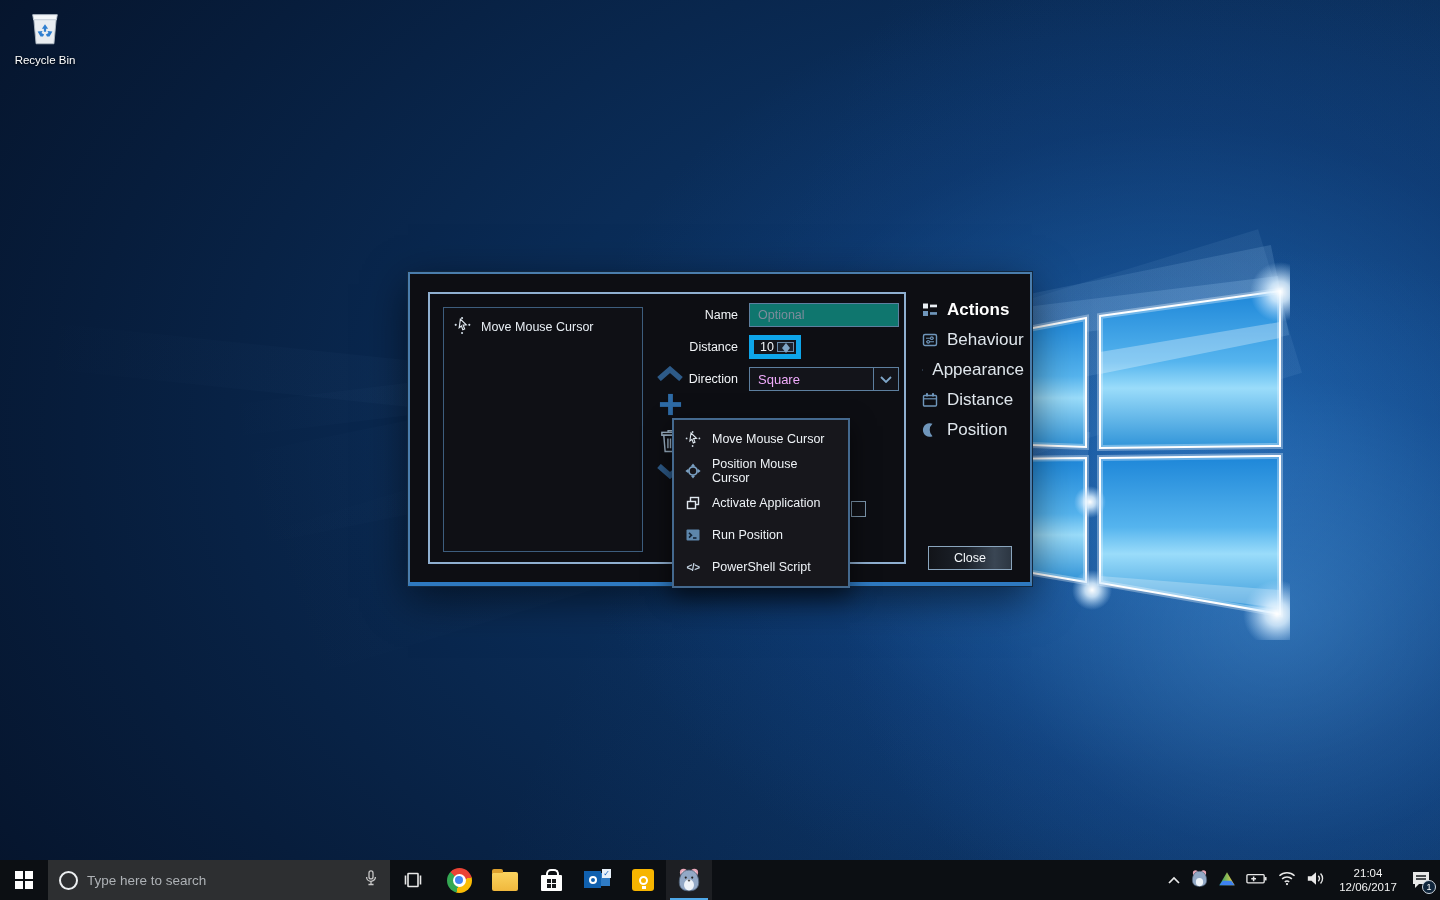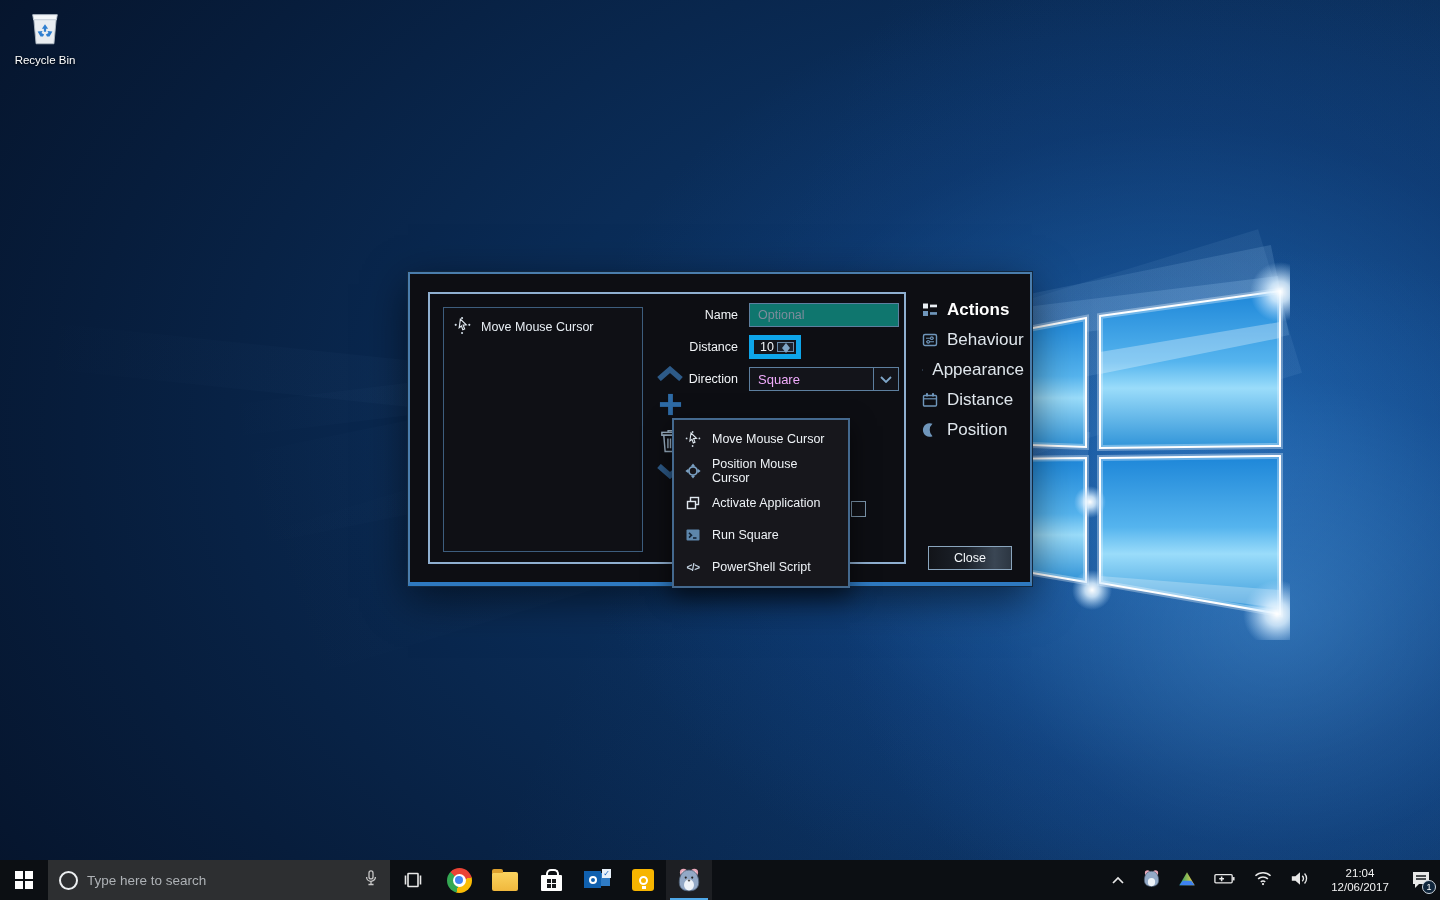--- a/index.html
+++ b/index.html
@@ -111,21 +111,21 @@
   .outlook-ico .chk { position:absolute; right:-1px; top:0; width:9px; height:9px; background:#e8f1fa;
     color:#1565c0; font-size:8px; line-height:9px; text-align:center; font-weight:bold; }
   .outlook-ico .o-sq { position:absolute; left:0; top:2px; width:17px; height:17px; background:#1060ae;
     display:flex; align-items:center; justify-content:center; }
   .outlook-ico .o-sq i { width:8px; height:8px; border:2.4px solid #fff; border-radius:50%; }
   .keep-ico { width:22px; height:22px; background:#f7b500; border-radius:3px;
     display:flex; align-items:center; justify-content:center; position:relative; }
   .keep-ico .bulb { width:9px; height:9px; border:2px solid #fff; border-radius:50%; position:relative; }
   .keep-ico .bulb::after { content:""; position:absolute; left:1.5px; top:8px; width:4px; height:3.5px; background:#fff; }
 
-  .tray { margin-left:auto; display:flex; align-items:center; gap:17px; padding-right:8px; }
+  .tray { margin-left:auto; display:flex; align-items:center; gap:9px; padding-right:8px; }
   .tray > * { cursor:pointer; }
   .clock { text-align:center; color:#f2f2f2; font-size:11.5px; line-height:14px; width:66px; }
   .ac-wrap { position:relative; width:22px; height:20px; }
   .badge { position:absolute; right:-4px; bottom:-4px; width:14px; height:14px; border-radius:50%;
     background:#10263c; border:1px solid #cfd8e0; color:#fff; font-size:9px;
     display:flex; align-items:center; justify-content:center; }
 </style>
 </head>
 <body>
 
@@ -347,21 +347,21 @@
       <span>Activate Application</span>
     </div>
     <div class="ctx-item">
       <span class="ico">
         <svg width="16" height="16" viewBox="0 0 16 16">
           <rect x="1.5" y="2.5" width="13" height="11" rx="1" fill="#5d86ab"></rect>
           <polyline points="4,5.8 6.5,8.2 4,10.6" fill="none" stroke="#132334" stroke-width="1.6"></polyline>
           <path d="M8 11 h3.5" stroke="#132334" stroke-width="1.6"></path>
         </svg>
       </span>
-      <span>Run Square</span>
+      <span>Run Position</span>
     </div>
     <div class="ctx-item">
       <span class="ico glyph-code">&lt;/&gt;</span>
       <span>PowerShell Script</span>
     </div>
   </div>
 
   <div class="taskbar">
     <div class="tb-btn start">
       <span class="win-flag">

